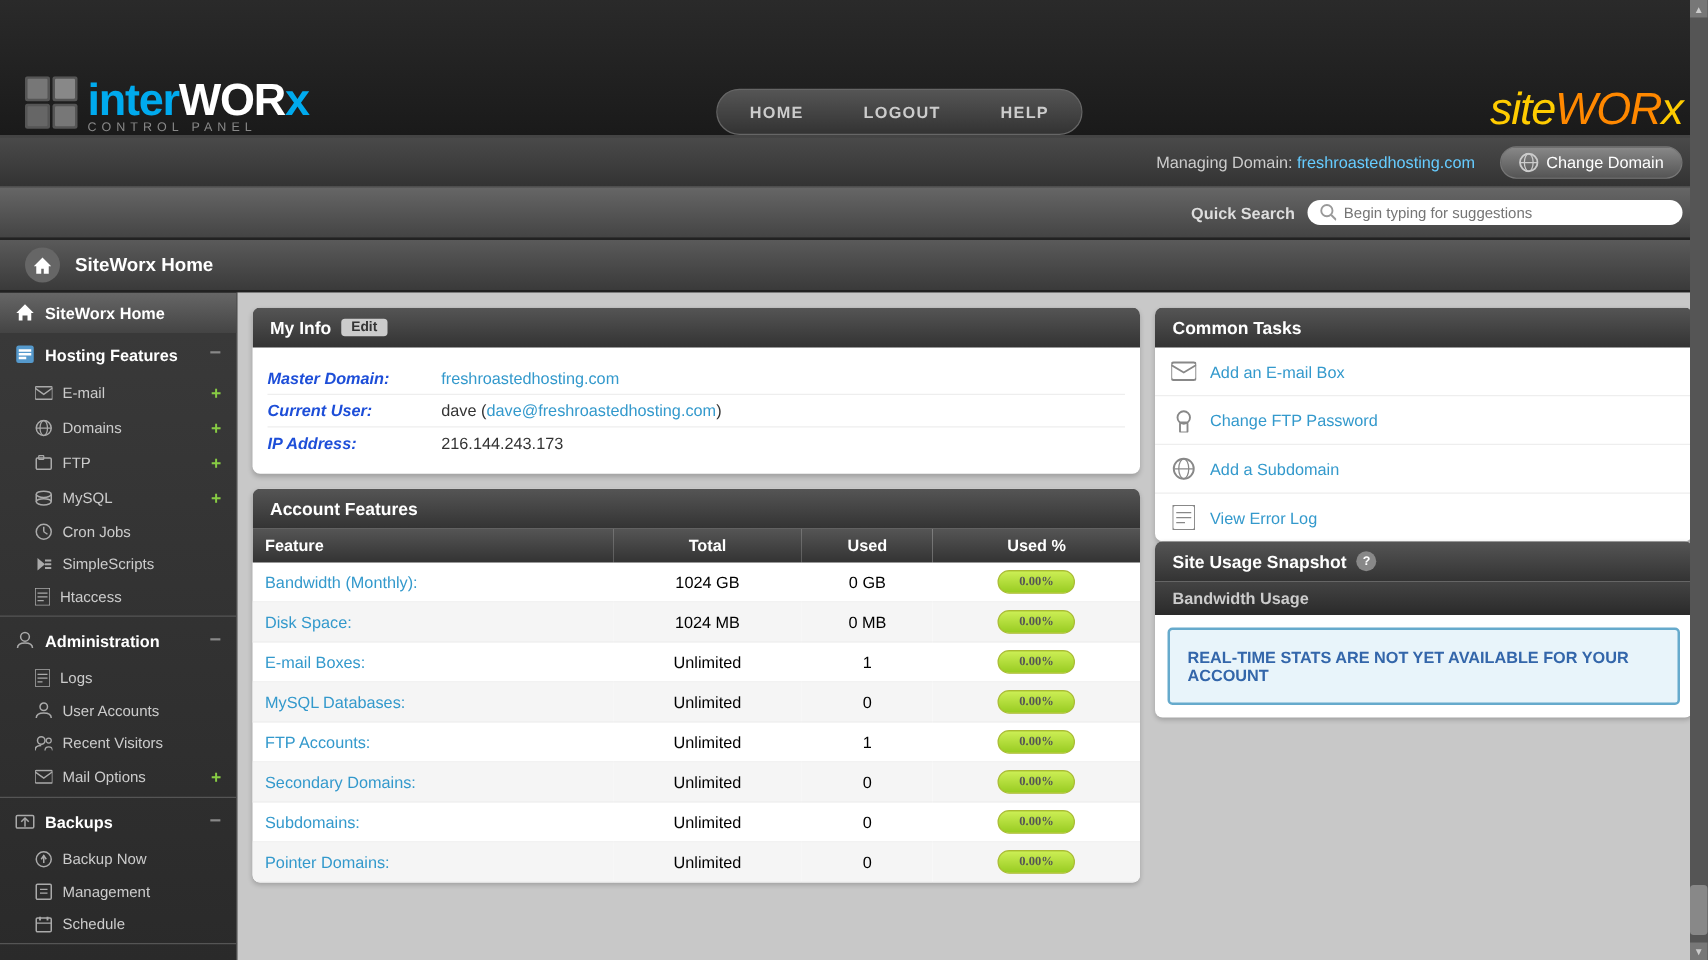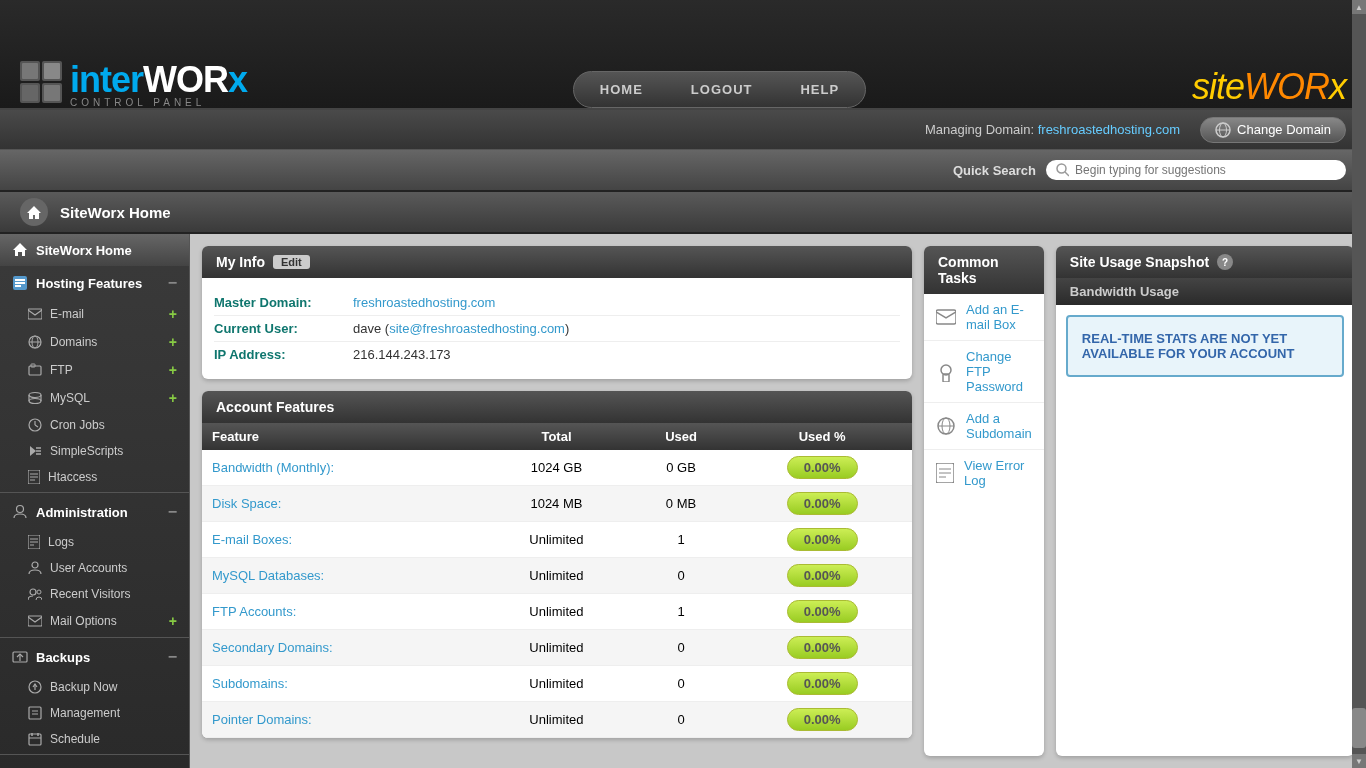--- a/index.html
+++ b/index.html
@@ -180,21 +180,21 @@
     
     .content-area {
       flex: 1;
       background: #c8c8c8;
       padding: 12px;
       overflow-y: auto;
       display: flex;
       gap: 12px;
     }
     .left-content { flex: 1; display: flex; flex-direction: column; gap: 12px; }
-    .right-content { width: 430px; display: flex; gap: 12px; }
+    .right-content { width: 430px; display: flex; flex-direction: column; }
 
     
     .panel {
       background: white;
       border-radius: 6px;
       overflow: hidden;
       box-shadow: 0 2px 4px rgba(0,0,0,0.2);
     }
     .panel-header {
       background: linear-gradient(180deg, #555 0%, #333 100%);
@@ -219,21 +219,21 @@
     }
     .panel-content { padding: 12px; }
 
     
     .info-row {
       display: flex;
       align-items: center;
       padding: 5px 0;
       border-bottom: 1px solid #eee;
     }
-    .info-label { width: 139px; color: #0f766e; font-weight: bold; font-size: 13px; }
+    .info-label { width: 139px; color: #1d4ed8; font-weight: bold; font-size: 13px; font-style: italic; }
     .info-value { color: #333; font-size: 13px; }
     .info-value a { color: #3399cc; text-decoration: none; }
 
     
     .features-table { width: 100%; border-collapse: collapse; }
     .features-table th {
       background: linear-gradient(180deg, #555 0%, #333 100%);
       color: white;
       padding: 6px 10px;
       text-align: center;
@@ -248,23 +248,24 @@
     }
     .features-table td:first-child { text-align: left; }
     .features-table tr:nth-child(even) td { background: #f5f5f5; }
     .feature-link { color: #3399cc; text-decoration: none; cursor: pointer; }
     .percent-badge {
       background: linear-gradient(180deg, #ccee55 0%, #99cc22 100%);
       color: #555;
       padding: 3px 16px;
       border-radius: 12px;
       font-weight: bold;
-      font-size: 13px;
+      font-size: 10px;
       display: inline-block;
       border: 1px solid #aabb33;
+      font-family: Liberation Serif, serif;
     }
 
     
     .task-item {
       display: flex;
       align-items: center;
       gap: 10px;
       padding: 8px 12px;
       border-bottom: 1px solid #eee;
       cursor: pointer;
@@ -658,21 +659,21 @@
         <div class="panel-content">
           <div class="info-row">
             <span class="info-label">Master Domain:</span>
             <span class="info-value">
               <a>freshroastedhosting.com</a>
             </span>
           </div>
           <div class="info-row">
             <span class="info-label">Current User:</span>
             <span class="info-value">
-              <span>dave</span> (<a>site@freshroastedhosting.com</a>)
+              <span>dave</span> (<a>dave@freshroastedhosting.com</a>)
             </span>
           </div>
           <div class="info-row" style="border-bottom:none;">
             <span class="info-label">IP Address:</span>
             <span class="info-value">216.144.243.173</span>
           </div>
         </div>
       </div>
 
       <div class="panel">

